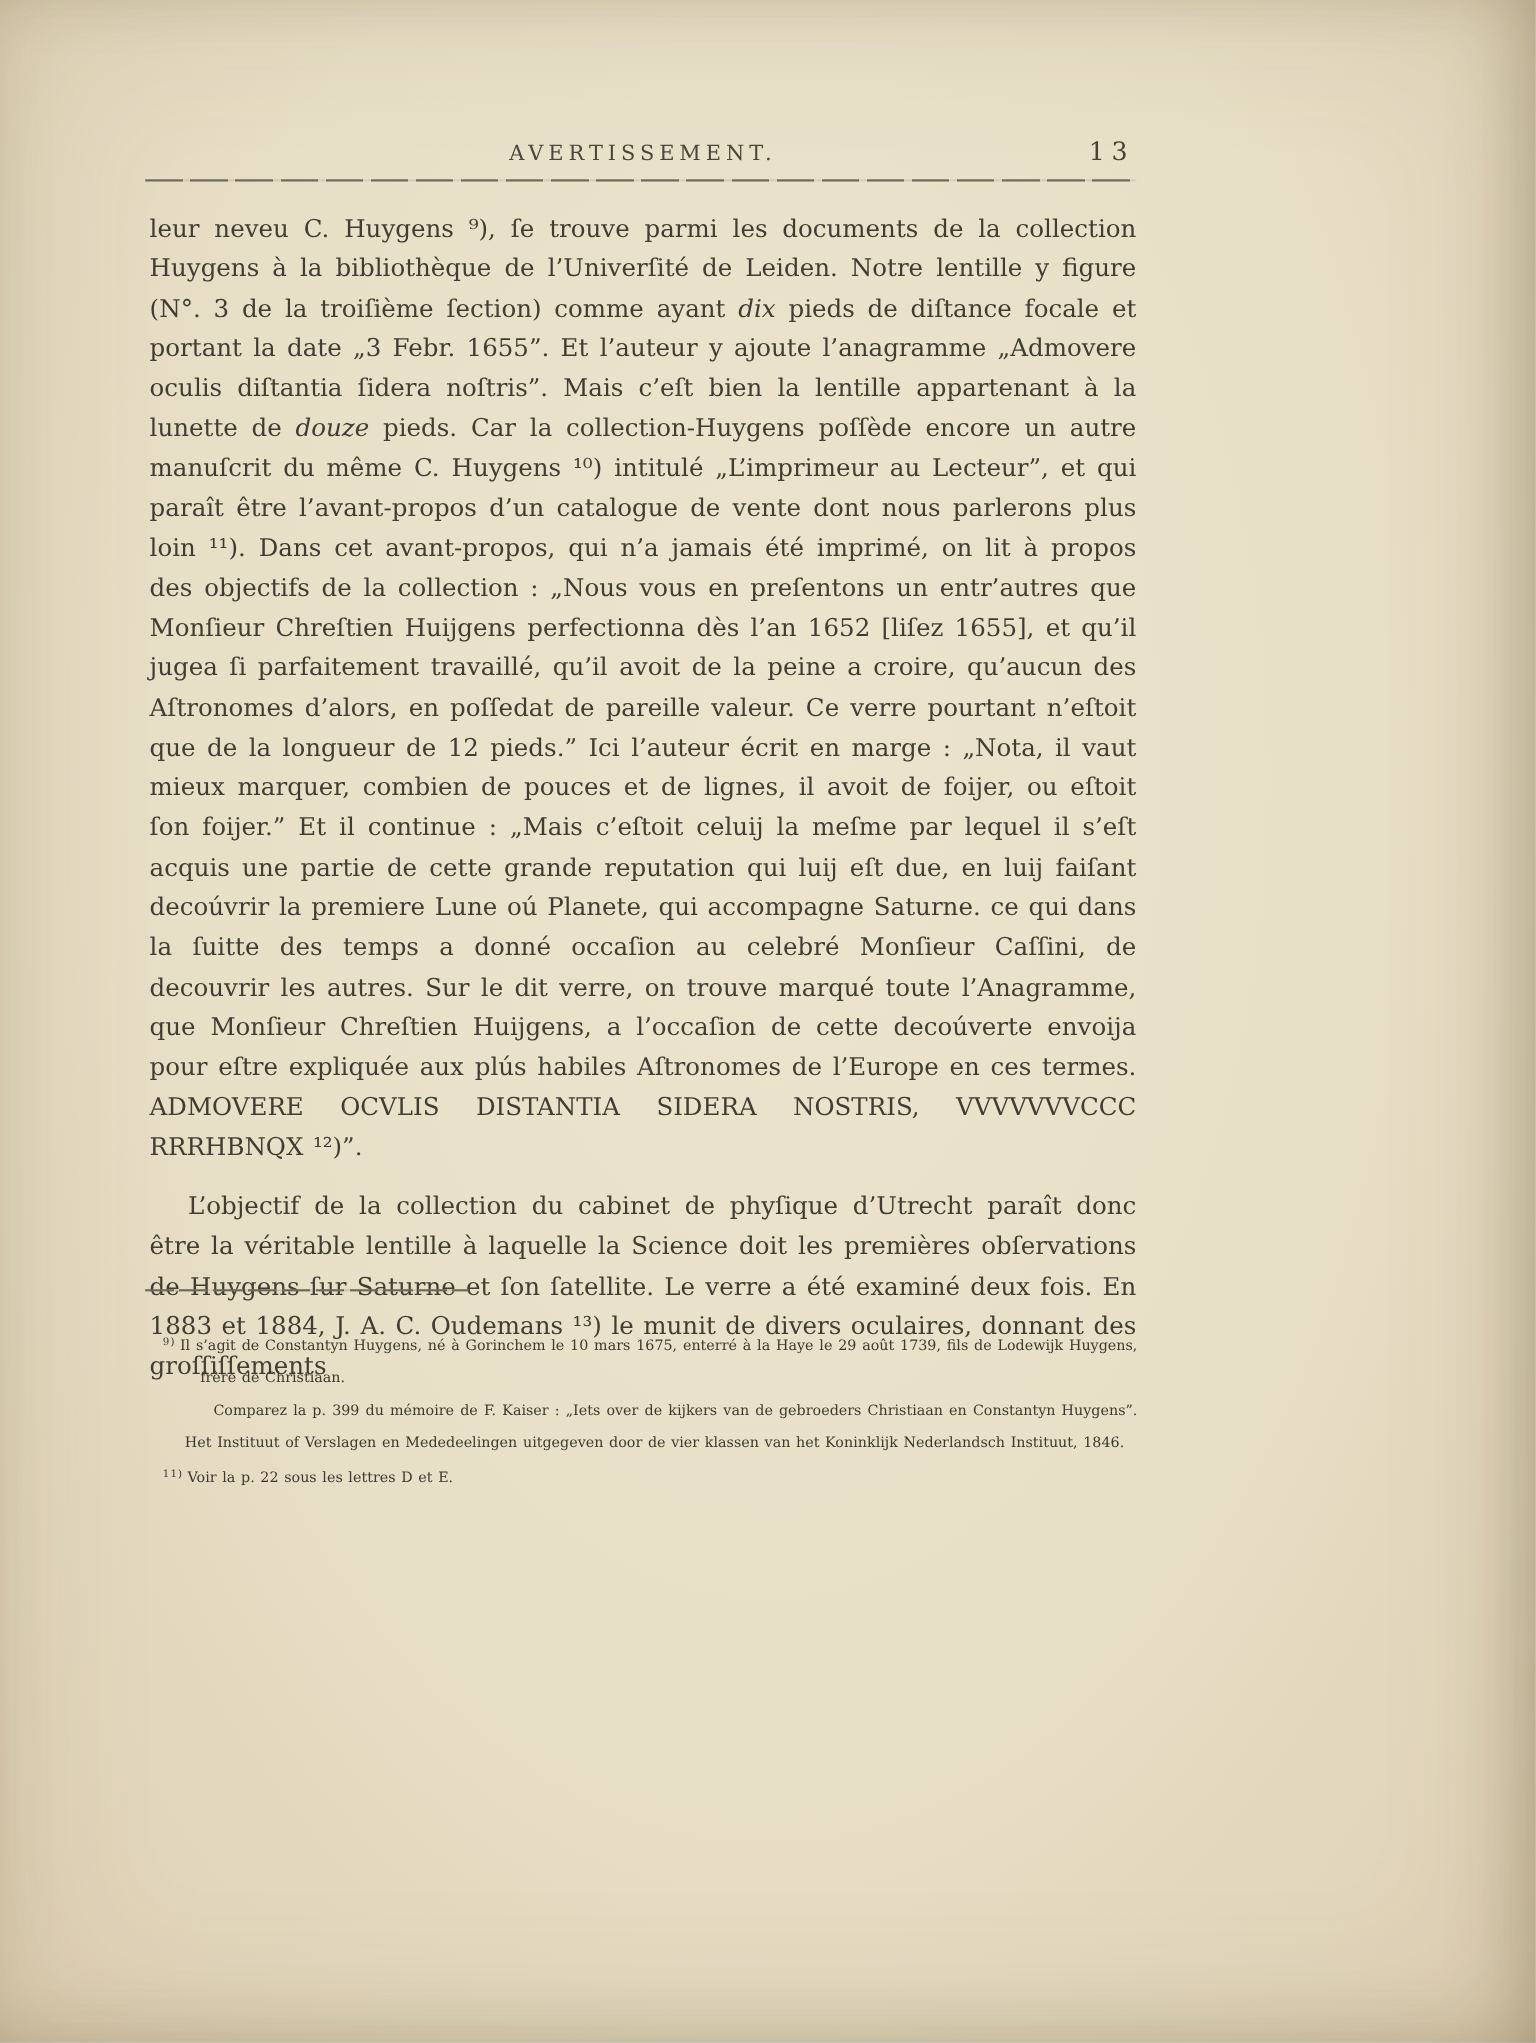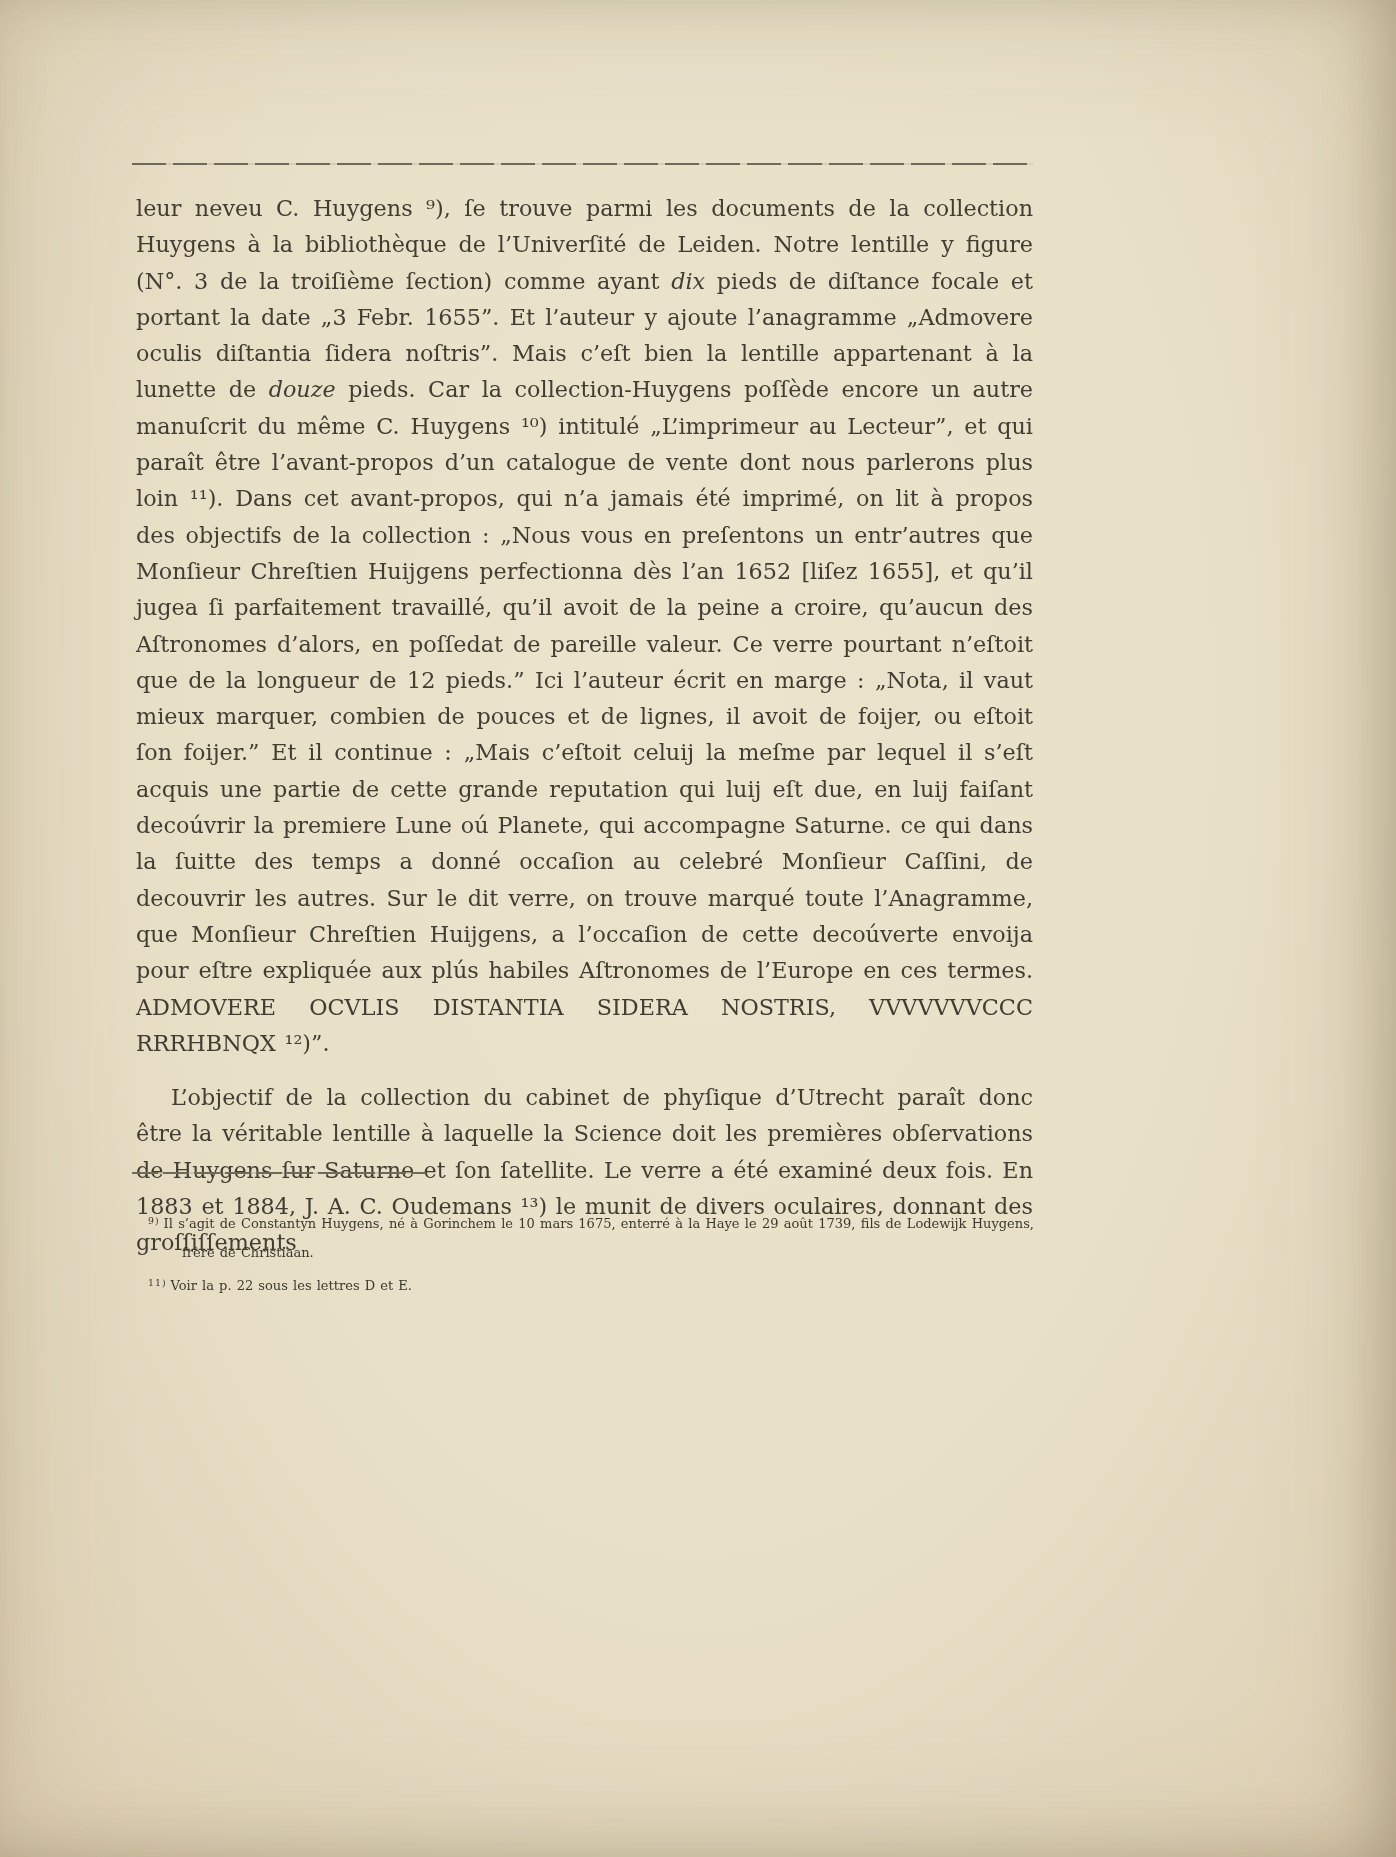--- a/index.html
+++ b/index.html
@@ -103,34 +103,39 @@
     vertical-align: 0.45em;
     letter-spacing: 1px;
     margin-right: 4px;
   }
 </style>
 </head>
 <body>
 
 <div class="page">
 
+  <div class="header-row">
+    <div class="running-title">AVERTISSEMENT.</div>
+    <div class="page-number">13</div>
+  </div>
 
   <div class="header-rule"></div>
 
   <main>
     <p class="no-indent">leur neveu C. Huygens ⁹), ſe trouve parmi les documents de la collection Huygens à la bibliothèque de l’Univerſité de Leiden. Notre lentille y figure (N°. 3 de la troiſième ſection) comme ayant <em>dix</em> pieds de diſtance focale et portant la date „3 Febr. 1655”. Et l’auteur y ajoute l’anagramme „Admovere oculis diſtantia ſidera noſtris”. Mais c’eſt bien la lentille appartenant à la lunette de <em>douze</em> pieds. Car la collection-Huygens poſſède encore un autre manuſcrit du même C. Huygens ¹⁰) intitulé „L’imprimeur au Lecteur”, et qui paraît être l’avant-propos d’un catalogue de vente dont nous parlerons plus loin ¹¹). Dans cet avant-propos, qui n’a jamais été imprimé, on lit à propos des objectifs de la collection : „Nous vous en preſentons un entr’autres que Monſieur Chreſtien Huijgens perfectionna dès l’an 1652 [liſez 1655], et qu’il jugea ſi parfaitement travaillé, qu’il avoit de la peine a croire, qu’aucun des Aſtronomes d’alors, en poſſedat de pareille valeur. Ce verre pourtant n’eſtoit que de la longueur de 12 pieds.” Ici l’auteur écrit en marge : „Nota, il vaut mieux marquer, combien de pouces et de lignes, il avoit de foijer, ou eſtoit ſon foijer.” Et il continue : „Mais c’eſtoit celuij la meſme par lequel il s’eſt acquis une partie de cette grande reputation qui luij eſt due, en luij faiſant decoúvrir la premiere Lune oú Planete, qui accompagne Saturne. ce qui dans la ſuitte des temps a donné occaſion au celebré Monſieur Caſſini, de decouvrir les autres. Sur le dit verre, on trouve marqué toute l’Anagramme, que Monſieur Chreſtien Huijgens, a l’occaſion de cette decoúverte envoija pour eſtre expliquée aux plús habiles Aſtronomes de l’Europe en ces termes. ADMOVERE OCVLIS DISTANTIA SIDERA NOSTRIS, VVVVVVVCCC RRRHBNQX ¹²)”.</p>
     <p class="indent">L’objectif de la collection du cabinet de phyſique d’Utrecht paraît donc être la véritable lentille à laquelle la Science doit les premières obſervations de Huygens ſur Saturne et ſon ſatellite. Le verre a été examiné deux fois. En 1883 et 1884, J. A. C. Oudemans ¹³) le munit de divers oculaires, donnant des groſſiſſements</p>
   </main>
 
   <div class="footnote-rule"></div>
 
   <section class="footnotes">
 
     <div class="footnote">
       <p class="fn-p"><span class="fn-label">9)</span><span>Il s’agit de Constantyn Huygens, né à Gorinchem le 10 mars 1675, enterré à la Haye le 29 août 1739, fils de Lodewijk Huygens, frère de Christiaan.</span></p>
+      <p class="fn-cont">Comparez la p. 399 du mémoire de F. Kaiser : „Iets over de kijkers van de gebroeders Christiaan en Constantyn Huygens”. Het Instituut of Verslagen en Mededeelingen uitgegeven door de vier klassen van het Koninklijk Nederlandsch Instituut, 1846.</p>
     </div>
 
 
     <div class="footnote">
       <p class="fn-p"><span class="fn-label">11)</span><span>Voir la p. 22 sous les lettres D et E.</span></p>
     </div>
 
 
 
   </section>

